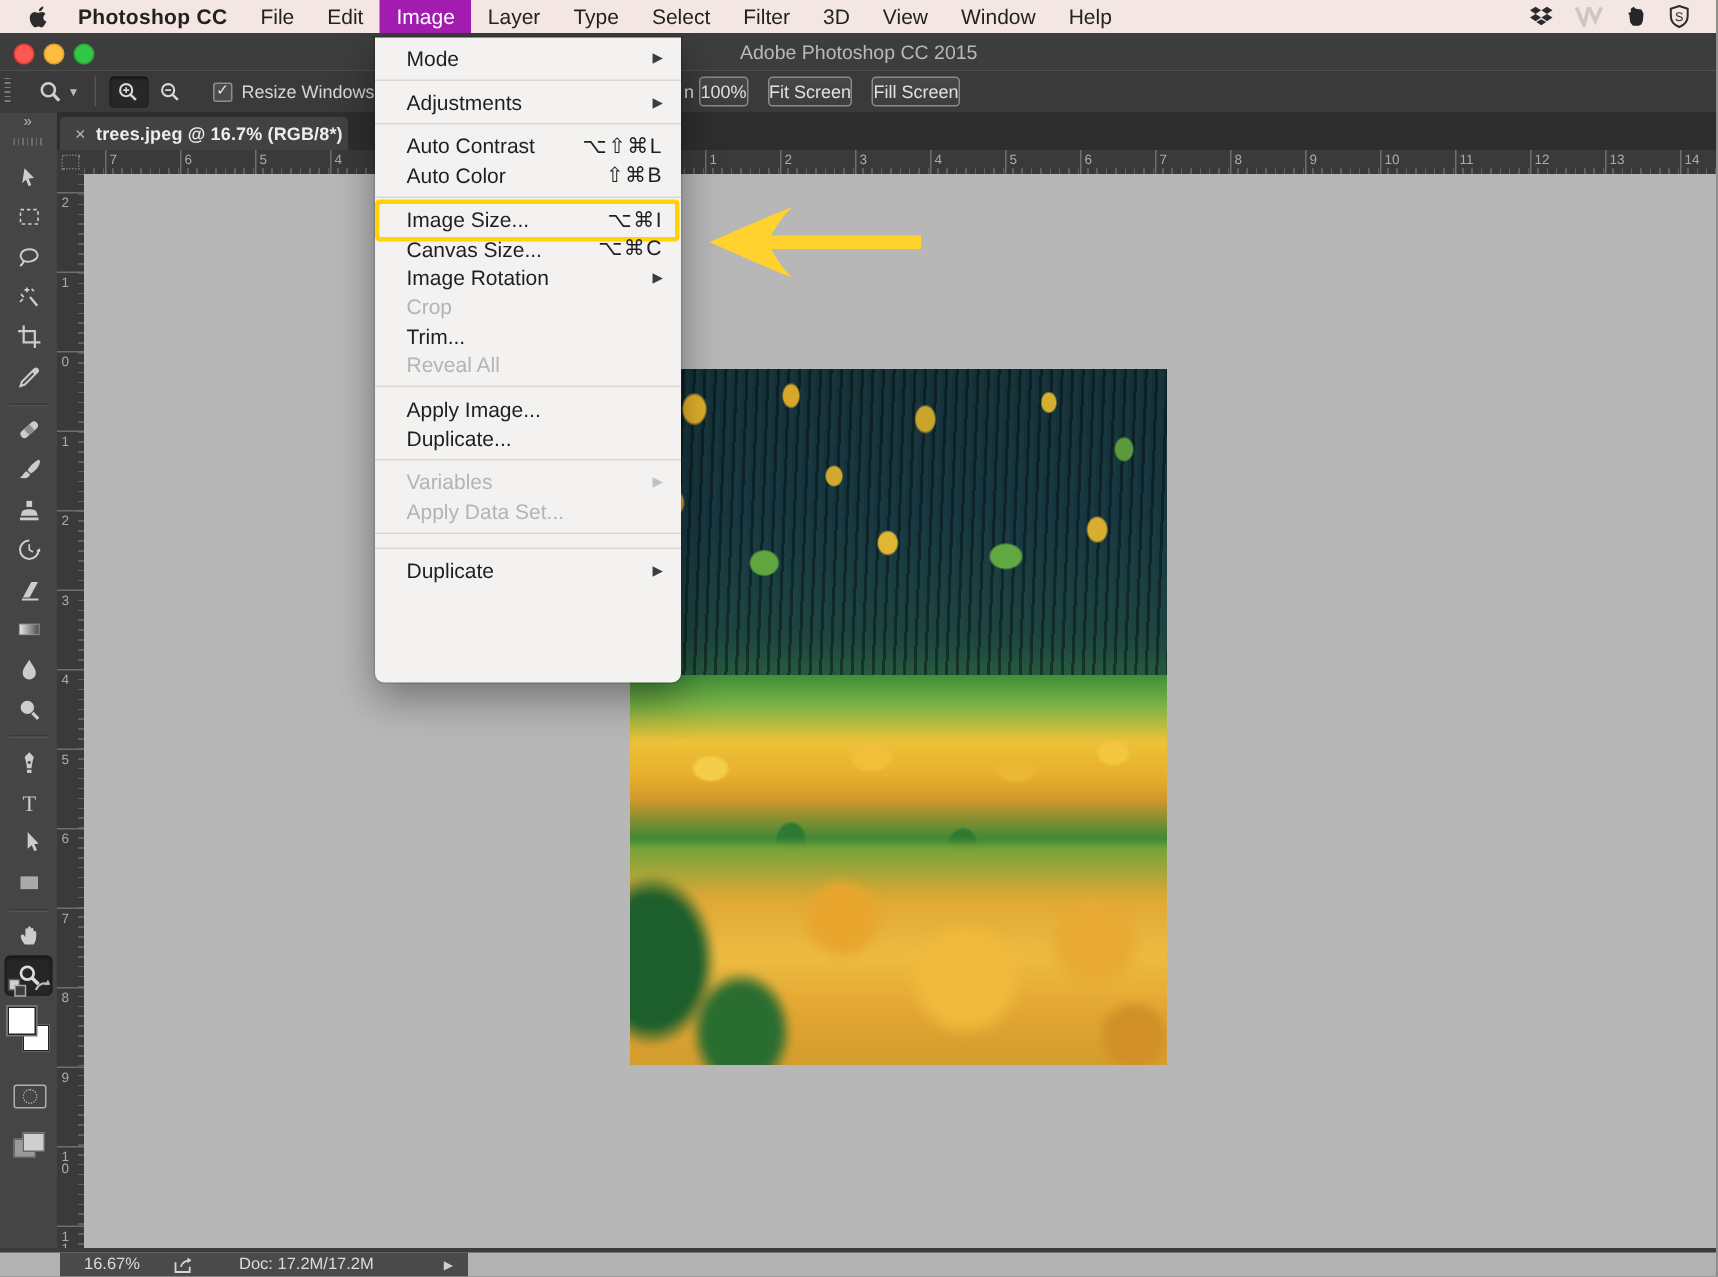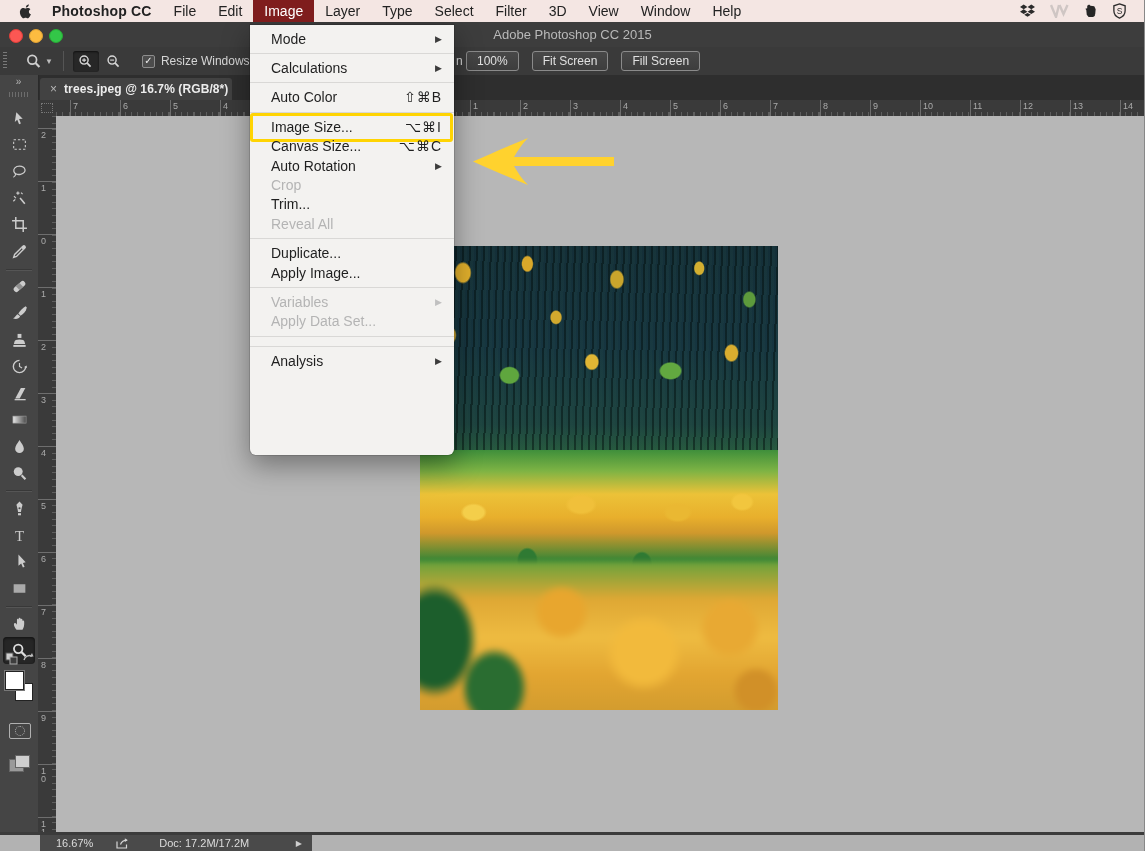--- a/index.html
+++ b/index.html
@@ -5,21 +5,21 @@
   html,body{margin:0;padding:0;background:#888;}
   #stage{position:relative;width:1144px;height:851px;overflow:hidden;
     font-family:"Liberation Sans","DejaVu Sans",sans-serif;
     -webkit-font-smoothing:antialiased;}
   
   #menubar{position:absolute;left:0;top:0;width:1145px;height:22px;background:#f4e6e3;
     display:flex;align-items:center;font-size:14px;color:#222;z-index:70;}
   #apple{margin:0 9px 0 19px;display:flex;align-items:center;}
   .mb-item{padding:0 11px;height:22px;line-height:22px;white-space:nowrap;}
   .mb-item.bold{font-weight:bold;letter-spacing:.2px;}
-  .mb-item.active{background:#7f1d1d;color:#fff;}
+  .mb-item.active{background:#a21caf;color:#fff;}
   #mb-status{margin-left:auto;display:flex;align-items:center;gap:14px;padding-right:18px;}
   .mb-ic{display:flex;align-items:center;}
   
   #titlebar{position:absolute;left:0;top:22px;width:1145px;height:25px;background:#3d3d3d;}
   .tl{position:absolute;top:7px;width:12px;height:12px;border-radius:50%;}
   #tl-red{left:9px;background:#fc5753;border:1px solid #df3e38;}
   #tl-yellow{left:29px;background:#fdbc40;border:1px solid #de9f34;}
   #tl-green{left:49px;background:#33c748;border:1px solid #27aa35;}
   #win-title{position:absolute;left:0;right:0;top:0;height:25px;line-height:25px;text-align:center;
     color:#b9b9b9;font-size:13px;}
@@ -31,21 +31,21 @@
   #ob-tool{margin-left:18px;display:flex;align-items:center;gap:3px;}
   #ob-caret{color:#bbb;font-size:8px;}
   .ob-sep{width:1px;height:20px;background:#555;margin:0 8px 0 10px;}
   .ob-zbtn{width:26px;height:21px;display:flex;align-items:center;justify-content:center;border-radius:3px;margin:0 1px;}
   .ob-zbtn.pressed{background:#272727;box-shadow:inset 0 1px 2px rgba(0,0,0,.6);}
   #ob-check{display:flex;align-items:center;gap:6px;margin-left:14px;white-space:nowrap;}
   #cb-box{width:11px;height:11px;background:#4c4c4c;border:1px solid #8d8d8d;border-radius:2px;
     color:#eee;font-size:10px;line-height:10px;text-align:center;}
   #ob-frag{position:absolute;left:456px;top:7px;color:#d6d6d6;}
   #ob-buttons{position:absolute;left:466px;top:4px;display:flex;gap:13px;}
-  .ob-btn{padding:2px 10px;border:1px solid #8a8a8a;border-radius:3px;color:#e0e0e0;
+  .ob-btn{padding:2px 0;border:1px solid #8a8a8a;border-radius:3px;color:#e0e0e0;
     background:linear-gradient(#484848,#3d3d3d);white-space:nowrap;}
   
   #tabbar{position:absolute;left:38px;top:75px;width:1107px;height:25px;background:#2e2e2e;}
   #tab{position:absolute;left:2px;top:3px;width:192px;height:22px;background:#424242;
     border-radius:3px 3px 0 0;display:flex;align-items:center;color:#ededed;font-size:12px;}
   #tab-close{color:#b5b5b5;font-size:12px;padding:0 7px 0 10px;}
   #tab-title{font-weight:bold;letter-spacing:.1px;white-space:nowrap;}
   
   #toolbar{position:absolute;left:0;top:75px;width:38px;height:757px;background:#454545;
     border-right:1px solid #2a2a2a;}
@@ -492,69 +492,73 @@
     </div>
   </div>
 
   <div id="menu">
       <div class="mi">
         <span class="lbl">Mode</span>
         <span class="sub">▶</span>
       </div>
       <div class="msep"></div>
       <div class="mi">
-        <span class="lbl">Calculations</span>
+        <span class="lbl">Adjustments</span>
         <span class="sub">▶</span>
       </div>
       <div class="msep"></div>
+      <div class="mi">
+        <span class="lbl">Auto Contrast</span>
+        <span class="sc">⌥⇧⌘L</span>
+      </div>
       <div class="mi">
         <span class="lbl">Auto Color</span>
         <span class="sc">⇧⌘B</span>
       </div>
       <div class="msep"></div>
       <div class="mi hl">
         <span class="lbl">Image Size...</span>
         <span class="sc">⌥⌘I</span>
       </div>
       <div class="mi">
         <span class="lbl">Canvas Size...</span>
         <span class="sc">⌥⌘C</span>
       </div>
       <div class="mi">
-        <span class="lbl">Auto Rotation</span>
+        <span class="lbl">Image Rotation</span>
         <span class="sub">▶</span>
       </div>
       <div class="mi dis">
         <span class="lbl">Crop</span>
       </div>
       <div class="mi">
         <span class="lbl">Trim...</span>
       </div>
       <div class="mi dis">
         <span class="lbl">Reveal All</span>
       </div>
       <div class="msep"></div>
       <div class="mi">
+        <span class="lbl">Apply Image...</span>
+      </div>
+      <div class="mi">
         <span class="lbl">Duplicate...</span>
-      </div>
-      <div class="mi">
-        <span class="lbl">Apply Image...</span>
       </div>
       <div class="msep"></div>
       <div class="mi dis">
         <span class="lbl">Variables</span>
         <span class="sub">▶</span>
       </div>
       <div class="mi dis">
         <span class="lbl">Apply Data Set...</span>
       </div>
       <div class="msep"></div>
       <div class="msep"></div>
       <div class="mi">
-        <span class="lbl">Analysis</span>
+        <span class="lbl">Duplicate</span>
         <span class="sub">▶</span>
       </div>
     </div>
 
   <svg id="arrow" width="160" height="70" viewBox="0 0 160 70">
     <path d="M152 29 L52 29 C56 22 60 16 66 10 C46 18 28 26 11 33.5 C28 41 46 49 66 57 C60 51 56 45 52 38 L152 38 Z" fill="#ffd22e"></path>
   </svg>
 
 </div>
 

